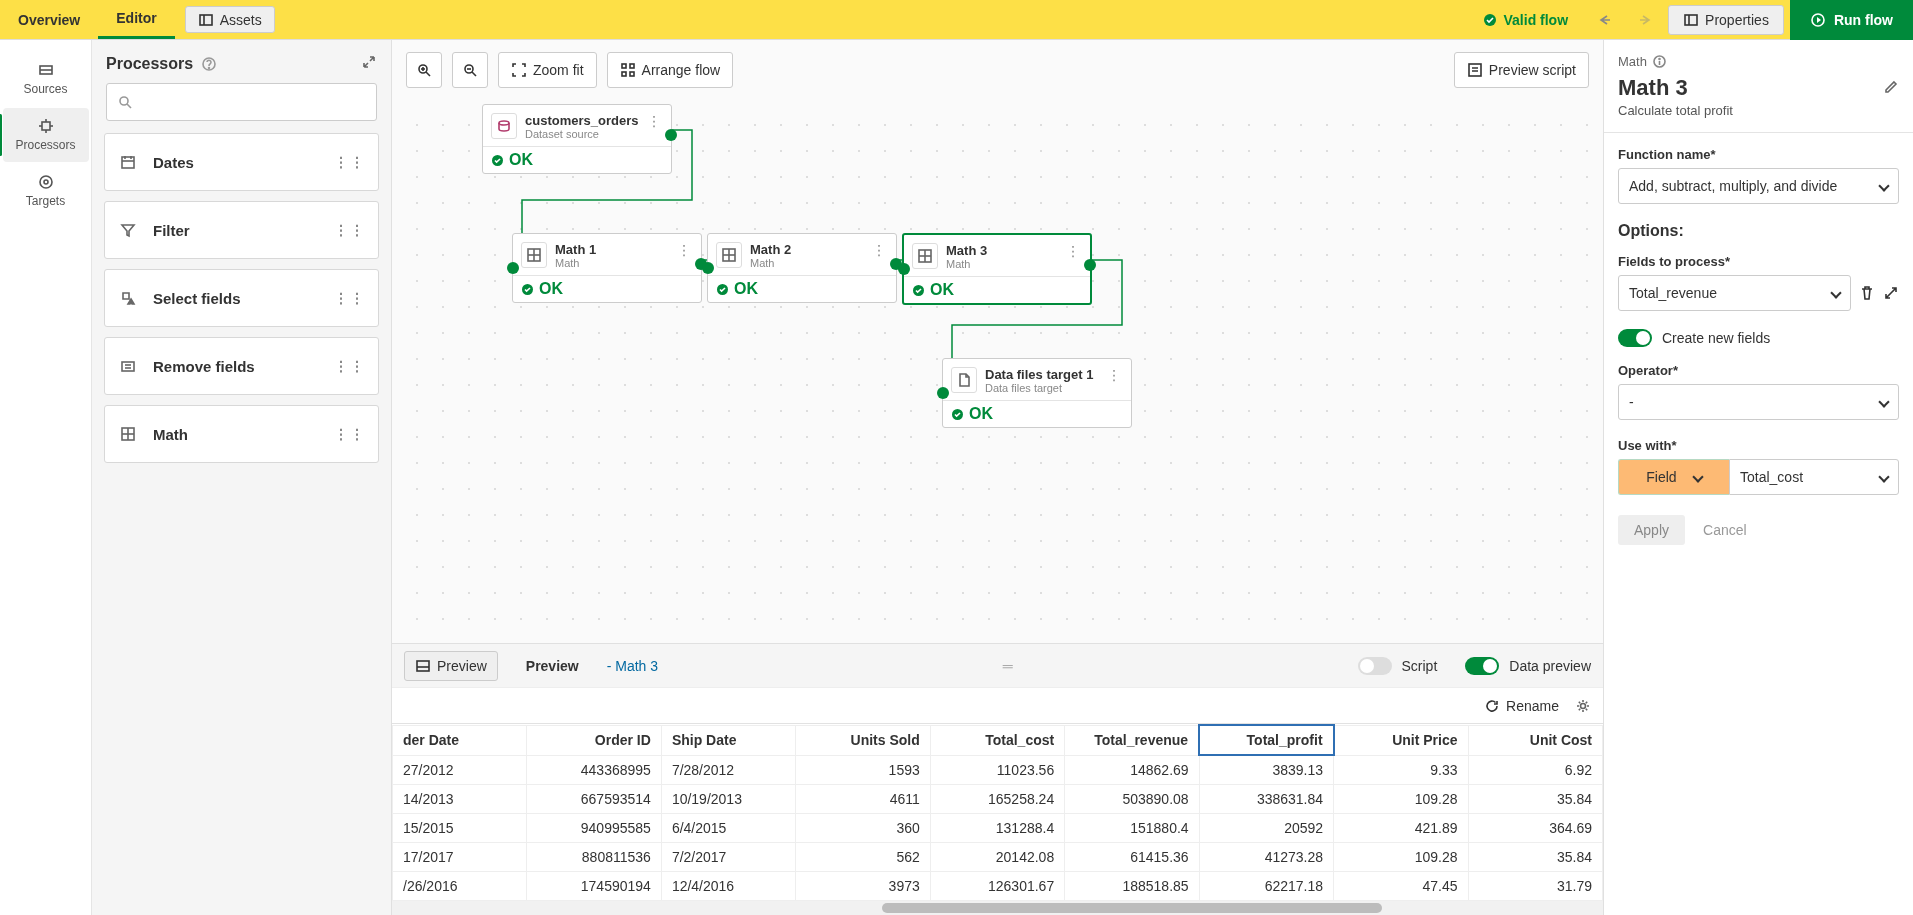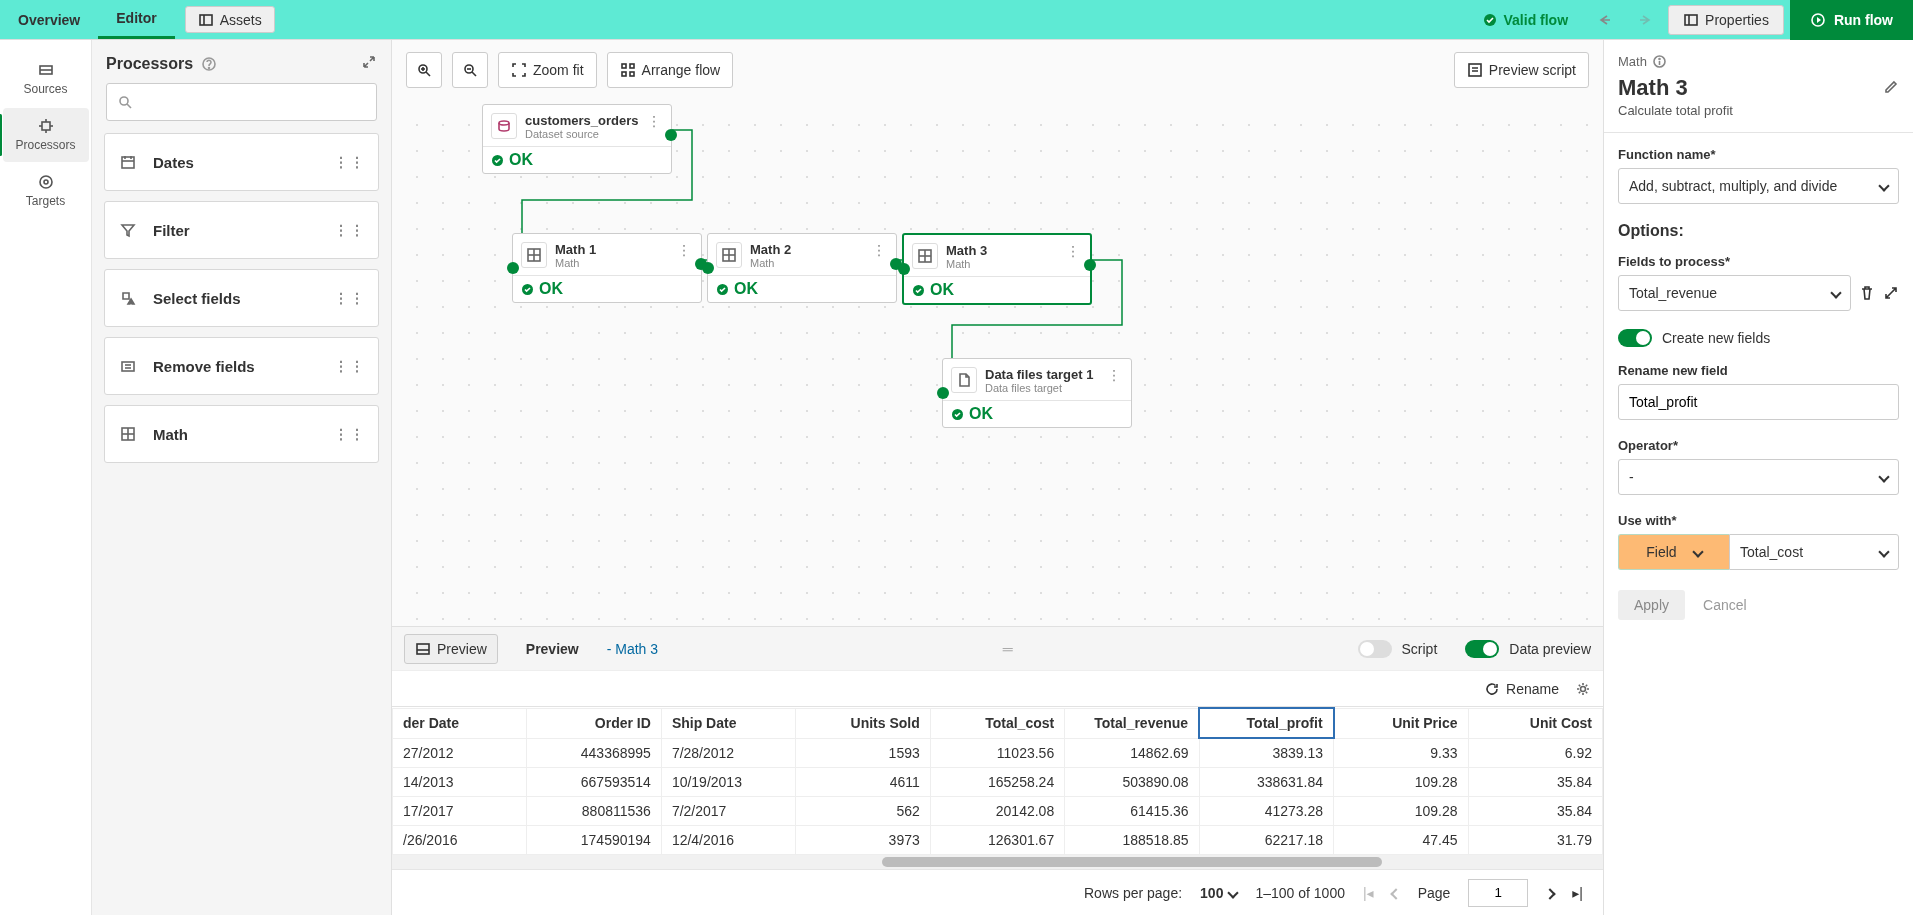--- a/index.html
+++ b/index.html
@@ -1,19 +1,19 @@
 <!DOCTYPE html>
 <html><head>
 <meta charset="utf-8">
 <style>
 * { box-sizing: border-box; margin: 0; padding: 0; font-family: -apple-system, BlinkMacSystemFont, "Segoe UI", Arial, sans-serif; }
 body { width: 1913px; height: 915px; background: #fafafa; display: flex; flex-direction: column; overflow: hidden; font-size: 14px; color: #333; }
 
 
-.topbar { height: 40px; background: #5eead4; border-bottom: 1px solid #ddd; display: flex; align-items: stretch; }
+.topbar { height: 40px; background: #fde047; border-bottom: 1px solid #ddd; display: flex; align-items: stretch; }
 .topbar-left { display: flex; align-items: stretch; }
 .tab { padding: 0 18px; display: flex; align-items: center; font-weight: 600; cursor: pointer; }
 .tab.active { border-bottom: 3px solid #008a3b; }
 .assets-btn { margin: 6px 0 6px 10px; padding: 0 12px; display: flex; align-items: center; gap: 6px; background: #efefef; border: 1px solid #ccc; border-radius: 3px; cursor: pointer; }
 .topbar-right { margin-left: auto; display: flex; align-items: center; gap: 6px; padding-right: 0; }
 .valid-flow { display: flex; align-items: center; gap: 6px; color: #008a3b; font-weight: 600; padding: 0 14px; }
 .icon-btn { width: 34px; height: 30px; display: flex; align-items: center; justify-content: center; cursor: pointer; color: #888; border-radius: 3px; }
 .icon-btn.disabled { opacity: .45; }
 .props-btn { height: 30px; padding: 0 14px; display: flex; align-items: center; gap: 6px; border: 1px solid #ccc; background: #efefef; border-radius: 3px; cursor: pointer; }
 .run-btn { height: 40px; padding: 0 20px; display: flex; align-items: center; gap: 8px; background: #008a3b; color: #fff; font-weight: 600; cursor: pointer; }
@@ -518,20 +518,31 @@
               <td class="num">667593514</td>
               <td>10/19/2013</td>
               <td class="num">4611</td>
               <td class="num">165258.24</td>
               <td class="num">503890.08</td>
               <td class="num">338631.84</td>
               <td class="num">109.28</td>
               <td class="num">35.84</td>
             </tr>
             <tr>
+              <td>15/2015</td>
+              <td class="num">940995585</td>
+              <td>6/4/2015</td>
+              <td class="num">360</td>
+              <td class="num">131288.4</td>
+              <td class="num">151880.4</td>
+              <td class="num">20592</td>
+              <td class="num">421.89</td>
+              <td class="num">364.69</td>
+            </tr>
+            <tr>
               <td>17/2017</td>
               <td class="num">880811536</td>
               <td>7/2/2017</td>
               <td class="num">562</td>
               <td class="num">20142.08</td>
               <td class="num">61415.36</td>
               <td class="num">41273.28</td>
               <td class="num">109.28</td>
               <td class="num">35.84</td>
             </tr>
@@ -546,34 +557,20 @@
               <td class="num">47.45</td>
               <td class="num">31.79</td>
             </tr>
           </tbody>
       </table>
     </div>
     <div class="hscroll">
         <div class="thumb"></div>
       </div>
 
-    <div class="pager">
-      <span>Rows per page:</span>
-      <div class="sel">
-          <b>100</b>
-          <span class="chev down"></span>
-        </div>
-      <span>1–100 of 1000</span>
-      <span style="color:#bbb;cursor:pointer">|◂</span>
-      <span style="color:#bbb;cursor:pointer"><span class="chev left"></span></span>
-      <span>Page</span>
-      <input class="page-inp" value="1" style="">
-      <span style="cursor:pointer"><span class="chev right"></span></span>
-      <span style="cursor:pointer">▸|</span>
-    </div>
   </div>
 
   <div class="right-panel">
     <div class="rp-breadcrumb">
         <span>Math</span>
       <svg class="ic" style="width:13px;height:13px;color:#888">
           <circle cx="6.5" cy="6.5" r="5.5"></circle>
           <line x1="6.5" y1="6" x2="6.5" y2="10"></line>
           <circle cx="6.5" cy="4" r=".5" fill="currentColor"></circle>
         </svg>
@@ -611,24 +608,20 @@
             <path d="M9 3h4v4M13 3l-5 5M7 13H3V9M3 13l5-5"></path>
           </svg>
       </div>
     </div>
 
     <div class="toggle-row">
       <div class="toggle"></div>
       <span>Create new fields</span>
     </div>
 
-    <div class="rp-section">
-      <span class="rp-label">Rename new field</span>
-      <input class="rp-input" value="Total_profit" style="">
-    </div>
 
     <div class="rp-section">
       <span class="rp-label">Operator*</span>
       <div class="rp-select">
           <span>-</span>
           <span class="chev down"></span>
         </div>
     </div>
 
     <div class="rp-section">

